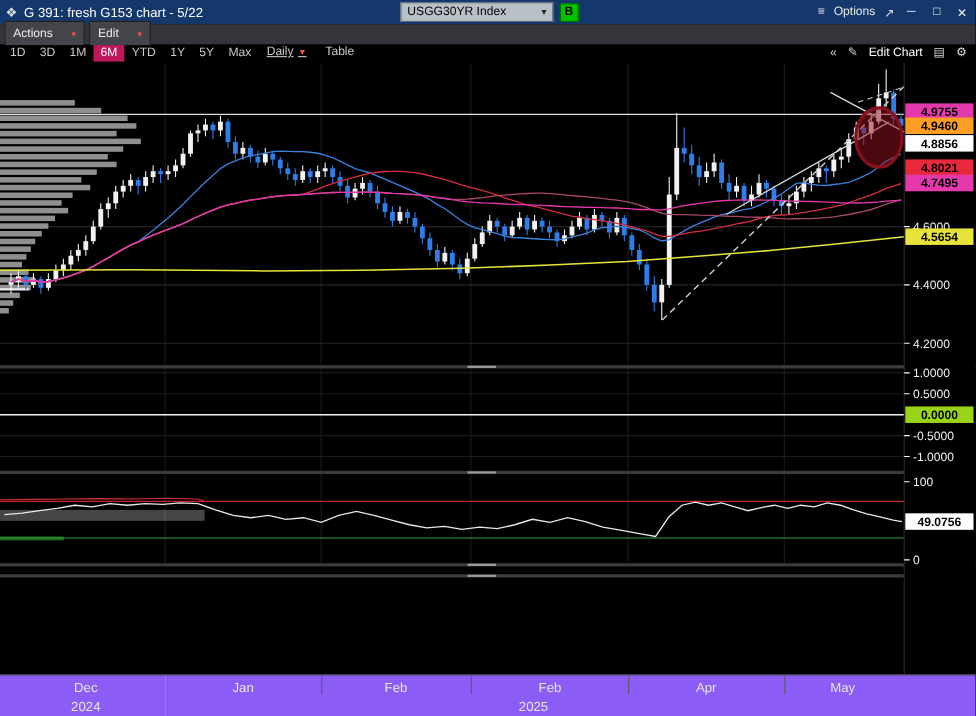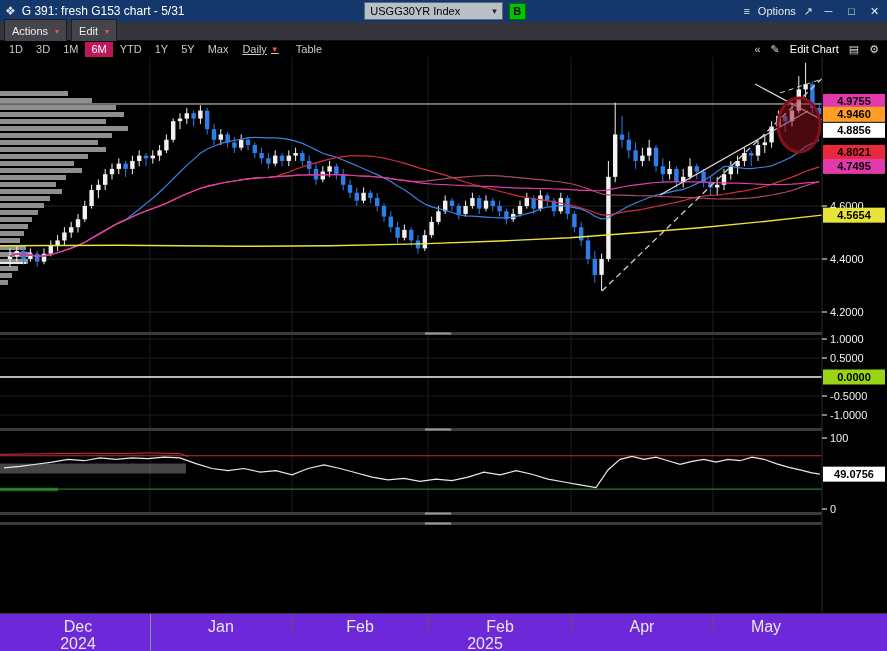--- a/index.html
+++ b/index.html
@@ -13,54 +13,54 @@
   .spacer1{flex:1.55;} .spacer2{flex:1.9;}
   .ticker-box{background:#b9bfc7;color:#000;height:16px;display:flex;align-items:center;font-size:11px;padding:0 5px;gap:32px;border:1px solid #5f6a78;cursor:text;}
   .ticker-caret{font-size:9px;color:#222;}
   .b-btn{width:17px;height:17px;background:#00c400;border:1px solid #006e00;color:#000;font-weight:bold;font-size:11px;line-height:15px;text-align:center;padding:0;cursor:pointer;}
   .tb-right{display:flex;align-items:center;gap:8px;font-size:11px;color:#e8e8e8;}
   .opt-icon{font-size:11px;}
   .win-btn{width:15px;text-align:center;font-size:11px;cursor:pointer;color:#e8e8e8;}
 
   
   .menubar{height:18px;background:#34343a;display:flex;align-items:center;gap:4px;padding:0 4px;border-bottom:1px solid #101010;flex:none;}
-  .menu-btn{background:#44444b;border:1px solid #1e1e22;color:#ececec;font-size:11px;height:14px;line-height:13px;padding:4px 7px;display:flex;gap:7px;align-items:center;cursor:pointer;}
+  .menu-btn{background:#44444b;border:1px solid #1e1e22;color:#ececec;font-size:11px;height:14px;line-height:13px;padding:4px 7px;display:flex;gap:17px;align-items:center;cursor:pointer;}
   .menu-caret{color:#f3524f;font-size:8px;}
 
   
-  .toolbar{height:16px;background:#000;display:flex;align-items:center;padding:0 3px;gap:1px;font-size:11px;color:#c9c9c9;flex:none;}
+  .toolbar{height:16px;background:#000;display:flex;align-items:flex-start;padding:0 3px;gap:1px;font-size:11px;color:#c9c9c9;flex:none;}
   .pbtn{padding:0 6px;height:15px;line-height:15px;cursor:pointer;}
   .pbtn.active{background:#be185d;color:#fff;}
   .freq{display:flex;gap:4px;align-items:center;padding:0 7px;cursor:pointer;text-decoration:underline;}
   .freq-caret{color:#f3524f;font-size:8px;}
   .tbl{padding:0 8px;cursor:pointer;}
   .toolbar-right{margin-left:auto;display:flex;align-items:center;gap:10px;padding-right:5px;color:#d5d5d5;}
   .tr-icon{cursor:pointer;}
   .edit-chart{color:#fff;cursor:pointer;}
 
   
   .chart-wrap{position:relative;height:556px;flex:none;}
   svg{display:block;font-family:"Liberation Sans",sans-serif;}
 
   
-  .date-axis{position:relative;height:39px;background:#6d28d9;color:#e6e6e6;font-size:16px;flex:none;}
+  .date-axis{position:relative;height:39px;background:#8b5cf6;color:#e6e6e6;font-size:12px;flex:none;}
   .axis-topline{position:absolute;top:0;left:0;right:0;height:1px;background:#3a3a3a;}
   .month-label{position:absolute;top:5px;transform:translateX(-50%);}
   .year-label{position:absolute;top:22px;transform:translateX(-50%);}
   .axis-tick{position:absolute;top:1px;width:1px;height:17px;background:#5a5a5a;}
   .axis-tick.year{height:38px;background:#909090;}
 </style>
 </head>
 <body>
 
 <div class="window">
 
   <div class="titlebar">
     <span class="app-icon">❖</span>
-    <span class="title">G 391: fresh G153 chart - 5/31</span>
+    <span class="title">G 391: fresh G153 chart - 5/22</span>
     <span class="spacer1"></span>
     <div class="ticker-box">
       <span>USGG30YR Index</span>
       <span class="ticker-caret">▾</span>
     </div>
     <button class="b-btn">B</button>
     <span class="spacer2"></span>
     <div class="tb-right">
       <span class="opt-icon">≡</span>
       <span>Options</span>

